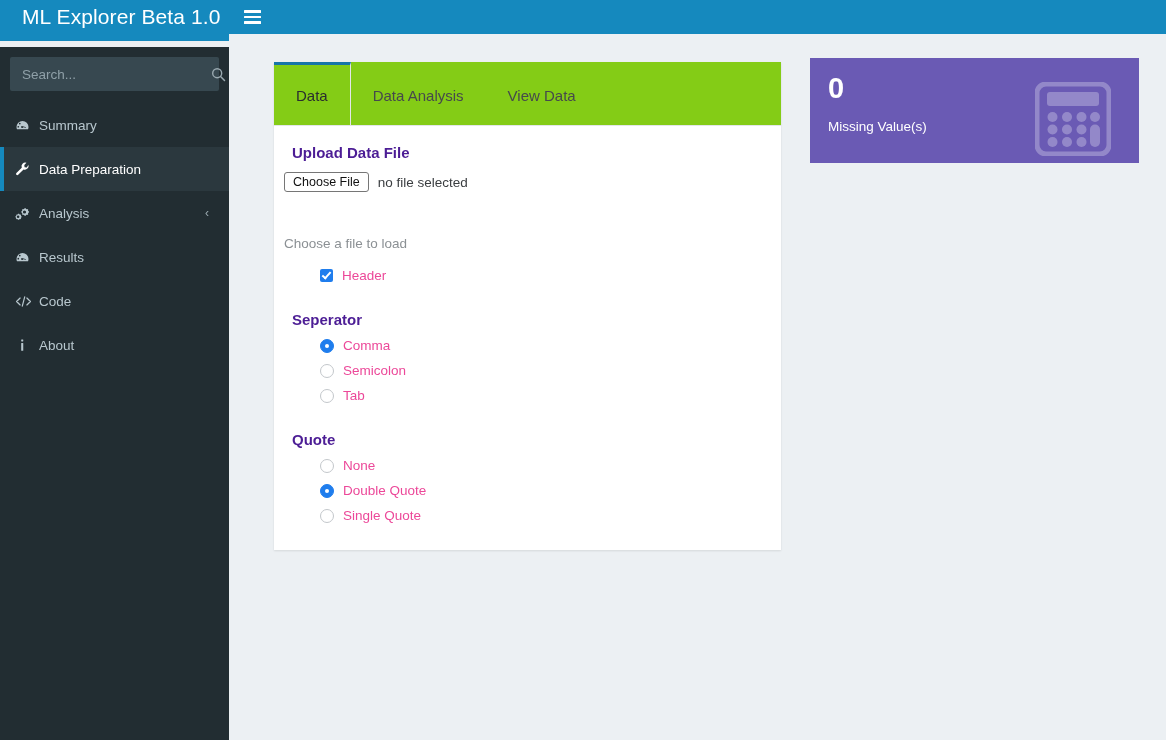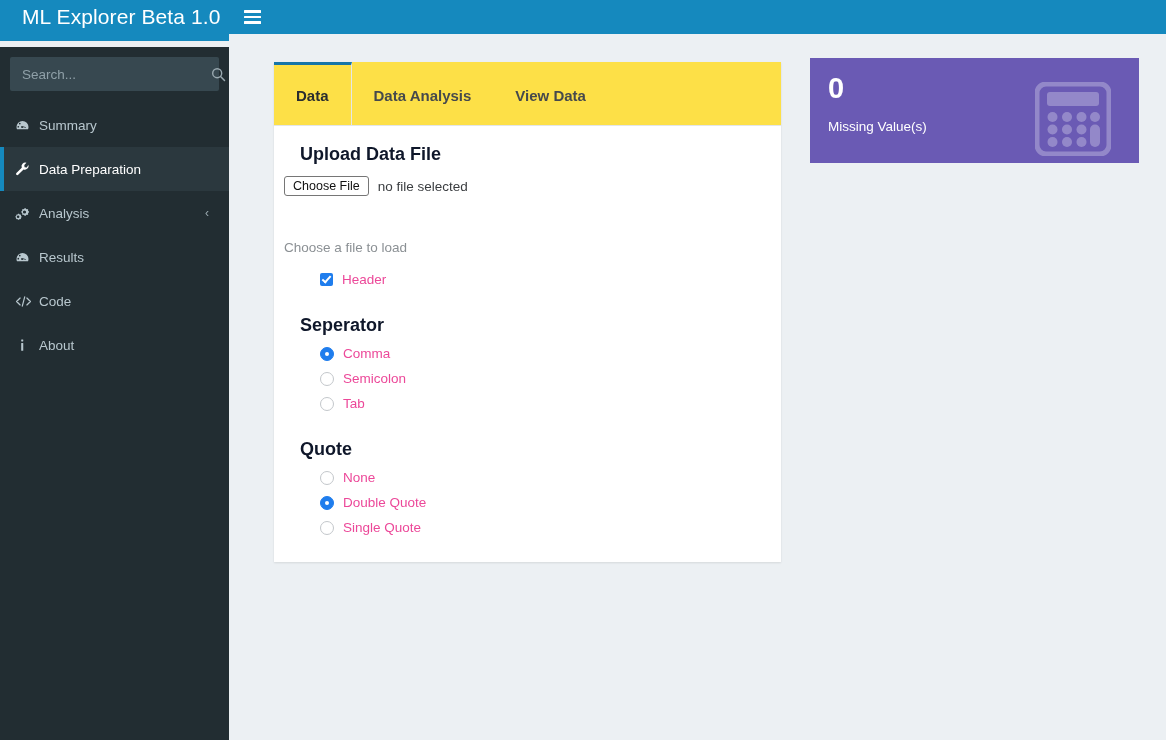--- a/index.html
+++ b/index.html
@@ -102,42 +102,41 @@
 
   #card {
     position: absolute; left: 45px; top: 15px;
     width: 507px;
     background: #ffffff;
     box-shadow: 0 1px 2px rgba(0,0,0,.10);
   }
   #tabstrip {
     display: flex;
     border-bottom: 1px solid #e3e6e8;
-    background: #fde047;
+    background: #84cc16;
     height: 64px;
-    font-weight: bold;
   }
   .tab {
     display: flex; align-items: center;
     padding: 0 22px;
     font-size: 15px; color: #46494c;
     cursor: pointer;
     height: 64px;
     border-top: 3px solid transparent;
   }
   .tab.active {
     border-top: 3px solid #1675a8;
     border-right: 1px solid #e3e6e8;
     color: #2a2d2f;
   }
 
   #tabbody { padding: 18px 0 22px 0; }
   .sec-title {
-    font-size: 18px; font-weight: bold; color: #0f172a;
-    padding: 0 10px 0 10px; margin-left: 16px;
+    font-size: 15px; font-weight: bold; color: #4c1d95;
+    padding: 0 10px 0 10px; margin-left: 8px;
   }
 
   .filerow {
     display: flex; align-items: center;
     margin-top: 11px; padding-left: 10px;
   }
   #choose-file-btn {
     font-family: "Liberation Sans", sans-serif;
     font-size: 12.5px; color: #111;
     background: #fff;

